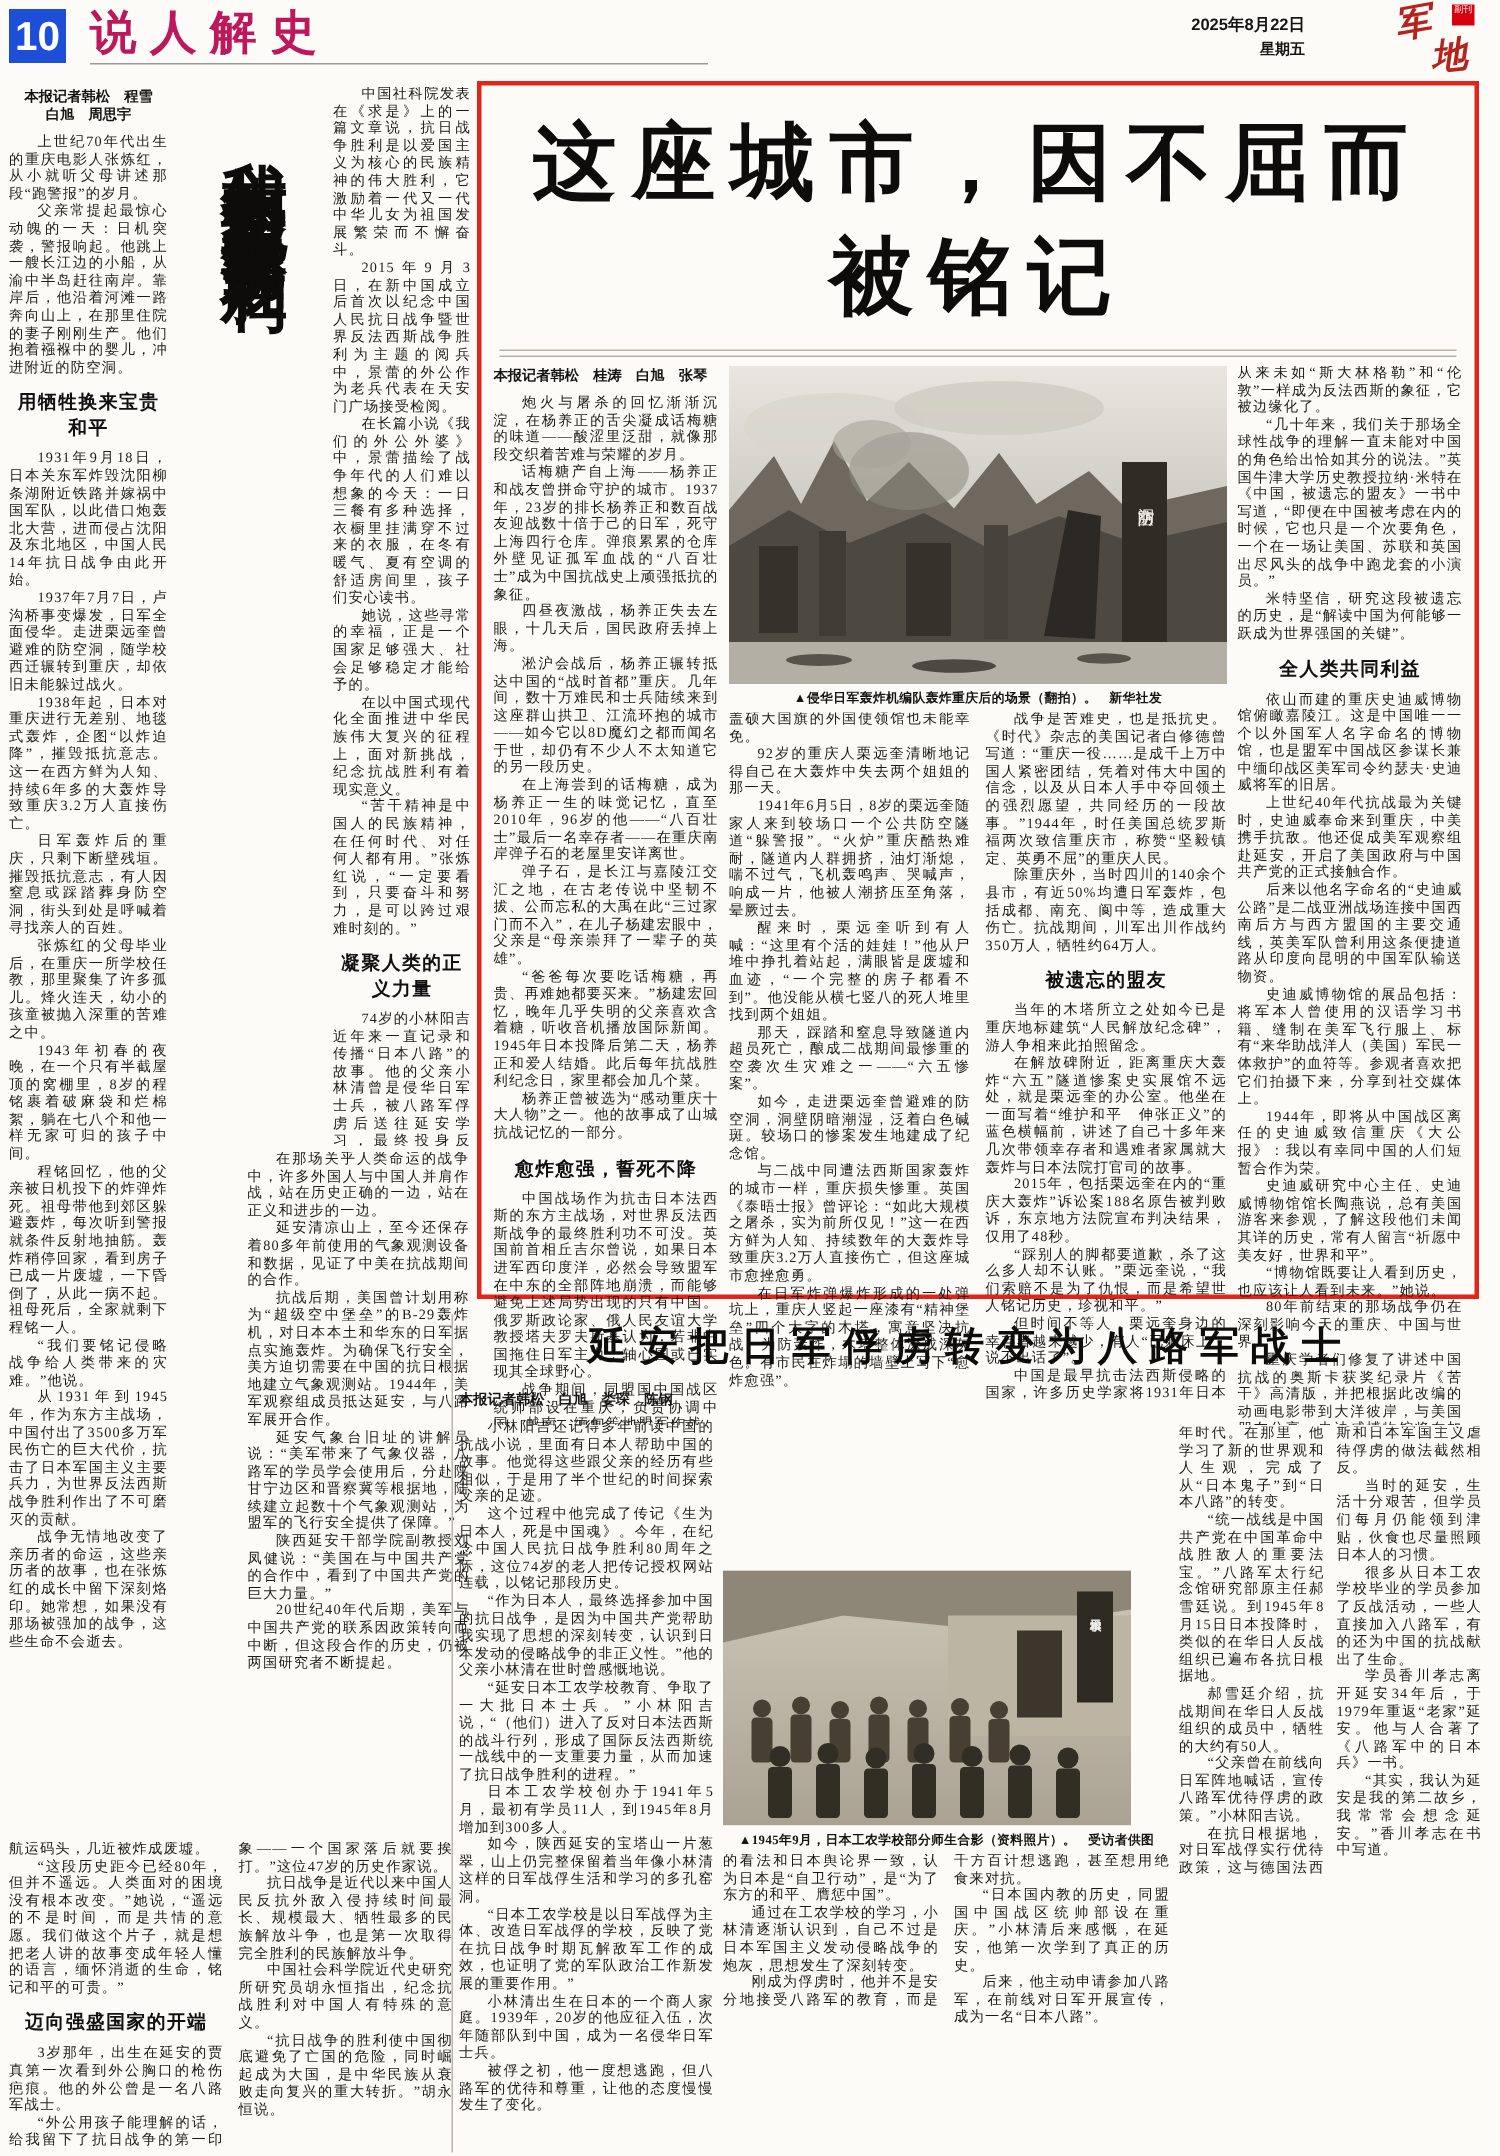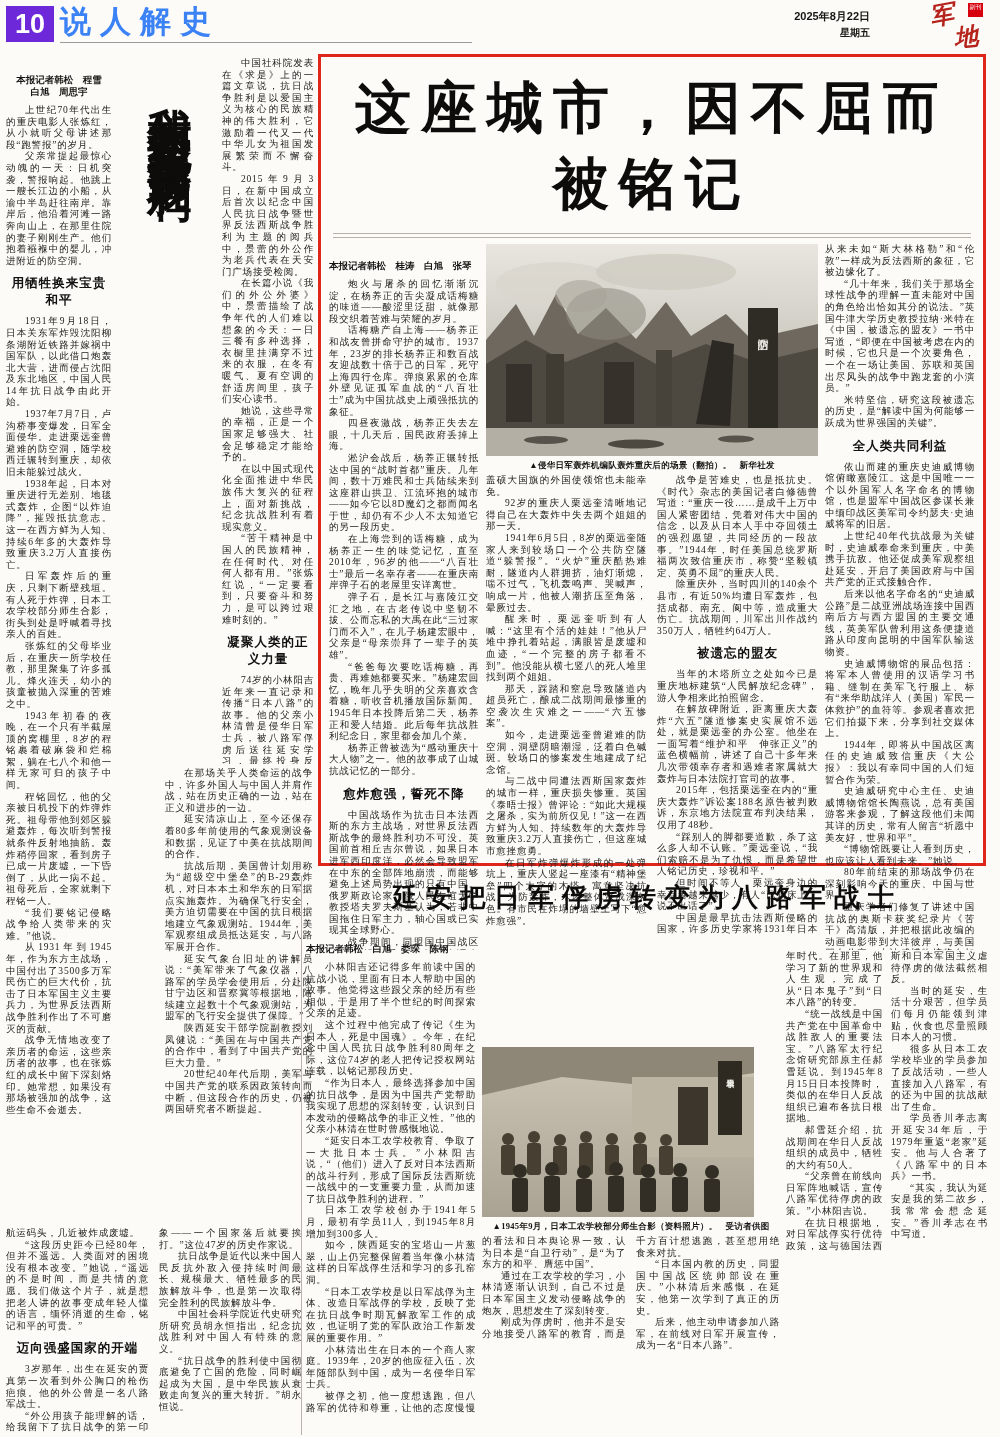--- a/index.html
+++ b/index.html
@@ -6,42 +6,42 @@
   body{width:1000px;height:1437px;position:relative;background:#fcfbf7;color:#171513;
        font-family:"Liberation Serif","DejaVu Serif",serif;overflow:hidden;}
   .abs{position:absolute;}
   .para{margin:0;text-indent:2em;font-size:9.5px;line-height:11.6px;text-align:justify;
         letter-spacing:0.8px;color:#1c1a18;}
   .para.noind{text-indent:0;}
   .subhead{font-family:"Liberation Sans","DejaVu Sans",sans-serif;font-weight:bold;
            font-size:12.5px;text-align:center;margin:8px 0 7px;letter-spacing:1px;color:#111;}
   .colflow{overflow:hidden;}
   
-  .pgnum{left:6px;top:6px;width:48px;height:36px;background:#6d28d9;color:#fff;
+  .pgnum{left:6px;top:6px;width:38px;height:36px;background:#1d4ed8;color:#fff;
          font-family:"Liberation Sans",sans-serif;font-weight:bold;font-size:27px;
          display:flex;align-items:center;justify-content:center;}
-  .section-title{left:60px;top:1px;color:#3b82f6;font-weight:bold;font-size:31px;
+  .section-title{left:60px;top:1px;color:#be185d;font-weight:bold;font-size:31px;
                  letter-spacing:9px;font-family:"Liberation Sans","DejaVu Sans",sans-serif;}
   .head-rule{left:60px;top:42px;width:412px;height:1px;background:#9a9a9a;}
   .date-block{left:766px;top:9px;width:104px;text-align:right;
               font-family:"Liberation Sans",sans-serif;font-weight:bold;}
   .date-line{font-size:11px;} .week-line{font-size:10px;margin-top:2px;}
   .logo{left:928px;top:1px;width:64px;height:50px;}
   .logo-char1{position:absolute;left:2px;top:-2px;font-size:24px;font-weight:bold;color:#b5231c;
               font-style:italic;transform:rotate(-10deg);}
   .logo-char2{position:absolute;left:26px;top:20px;font-size:24px;font-weight:bold;color:#b5231c;
               font-style:italic;transform:rotate(-6deg);}
   .logo-badge{position:absolute;left:40px;top:2px;width:15px;height:13px;background:#d6000f;
               color:#fff;font-size:6px;line-height:6.5px;text-align:center;
               font-family:"Liberation Sans",sans-serif;padding-top:1px;}
   
   .vhead{left:116px;top:72px;width:102px;height:696px;writing-mode:vertical-rl;
          text-orientation:upright;font-size:44px;font-weight:bold;letter-spacing:5px;
          line-height:98px;color:#0d0c0b;}
-  .byline{font-weight:bold;font-size:9.5px;line-height:12px;text-align:center;margin:16px 0 7px;
+  .byline{font-weight:bold;font-size:9.5px;line-height:12px;text-align:center;margin:1px 0 7px;
           font-family:"Liberation Sans",sans-serif;}
   .vdiv{left:301px;top:876px;width:1px;height:559px;background:#b9b5ad;}
   
   .redbox{left:318px;top:54px;width:668px;height:812px;border:3px solid #e0251b;
           box-sizing:border-box;padding:0 8px;background:#fcfbf7;}
   .main-headline{margin-top:14px;text-align:center;font-size:56px;font-weight:bold;
                  letter-spacing:10px;color:#0d0c0b;}
   .double-rule{margin:10px 4px 6px;height:3px;border-top:1px solid #b7b3ab;
                border-bottom:1px solid #b7b3ab;}
   .main-row{display:flex;gap:7px;height:706px;}
@@ -80,21 +80,21 @@
     <div>本报记者韩松　程雪</div>
     <div>白旭　周思宇</div>
   </div>
   <div>
       <p class="para">上世纪70年代出生的重庆电影人张炼红，从小就听父母讲述那段“跑警报”的岁月。</p>
       <p class="para">父亲常提起最惊心动魄的一天：日机突袭，警报响起。他跳上一艘长江边的小船，从渝中半岛赶往南岸。靠岸后，他沿着河滩一路奔向山上，在那里住院的妻子刚刚生产。他们抱着襁褓中的婴儿，冲进附近的防空洞。</p>
       <div class="subhead">用牺牲换来宝贵和平</div>
       <p class="para">1931年9月18日，日本关东军炸毁沈阳柳条湖附近铁路并嫁祸中国军队，以此借口炮轰北大营，进而侵占沈阳及东北地区，中国人民14年抗日战争由此开始。</p>
       <p class="para">1937年7月7日，卢沟桥事变爆发，日军全面侵华。走进栗远奎曾避难的防空洞，随学校西迁辗转到重庆，却依旧未能躲过战火。</p>
       <p class="para">1938年起，日本对重庆进行无差别、地毯式轰炸，企图“以炸迫降”，摧毁抵抗意志。这一在西方鲜为人知、持续6年多的大轰炸导致重庆3.2万人直接伤亡。</p>
-      <p class="para">日军轰炸后的重庆，只剩下断壁残垣。有人死于炸弹，日本工农学校部分师生合影，街头到处是呼喊着寻找亲人的百姓。</p>
+      <p class="para">日军轰炸后的重庆，只剩下断壁残垣。摧毁抵抗意志，有人因窒息或踩踏葬身防空洞，街头到处是呼喊着寻找亲人的百姓。</p>
       <p class="para">张炼红的父母毕业后，在重庆一所学校任教，那里聚集了许多孤儿。烽火连天，幼小的孩童被抛入深重的苦难之中。</p>
       <p class="para">1943年初春的夜晚，在一个只有半截屋顶的窝棚里，8岁的程铭裹着破麻袋和烂棉絮，躺在七八个和他一样无家可归的孩子中间。</p>
       <p class="para">程铭回忆，他的父亲被日机投下的炸弹炸死。祖母带他到郊区躲避轰炸，每次听到警报就条件反射地抽筋。轰炸稍停回家，看到房子已成一片废墟，一下昏倒了，从此一病不起。祖母死后，全家就剩下程铭一人。</p>
       <p class="para">“我们要铭记侵略战争给人类带来的灾难。”他说。</p>
       <p class="para">从1931年到1945年，作为东方主战场，中国付出了3500多万军民伤亡的巨大代价，抗击了日本军国主义主要兵力，为世界反法西斯战争胜利作出了不可磨灭的贡献。</p>
       <p class="para">战争无情地改变了亲历者的命运，这些亲历者的故事，也在张炼红的成长中留下深刻烙印。她常想，如果没有那场被强加的战争，这些生命不会逝去。</p>
     </div>
 </div>
 
 <div class="abs vhead">我们为何要纪念八十年前那场胜利</div>

